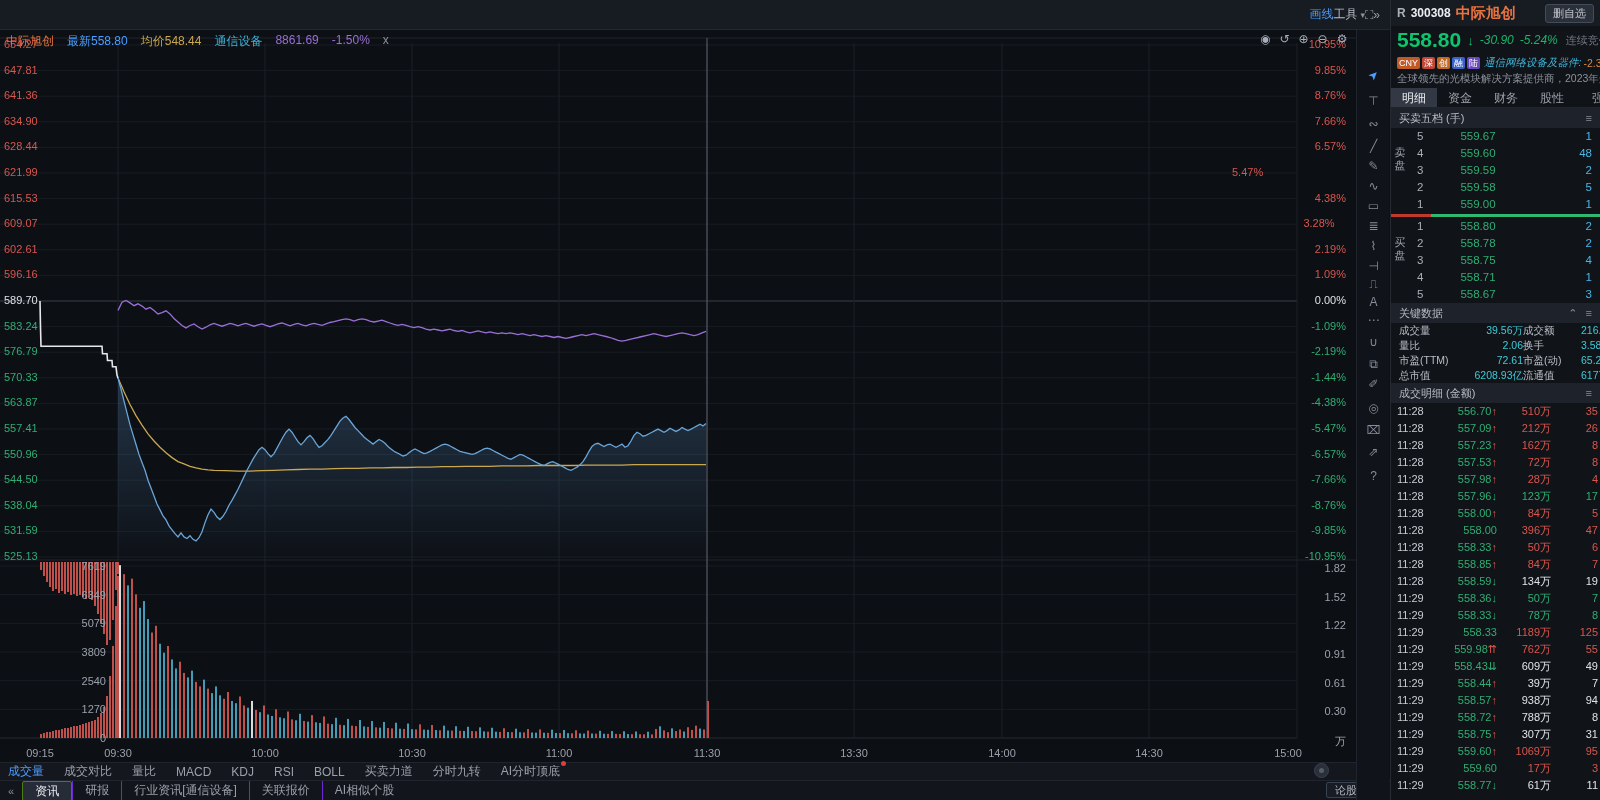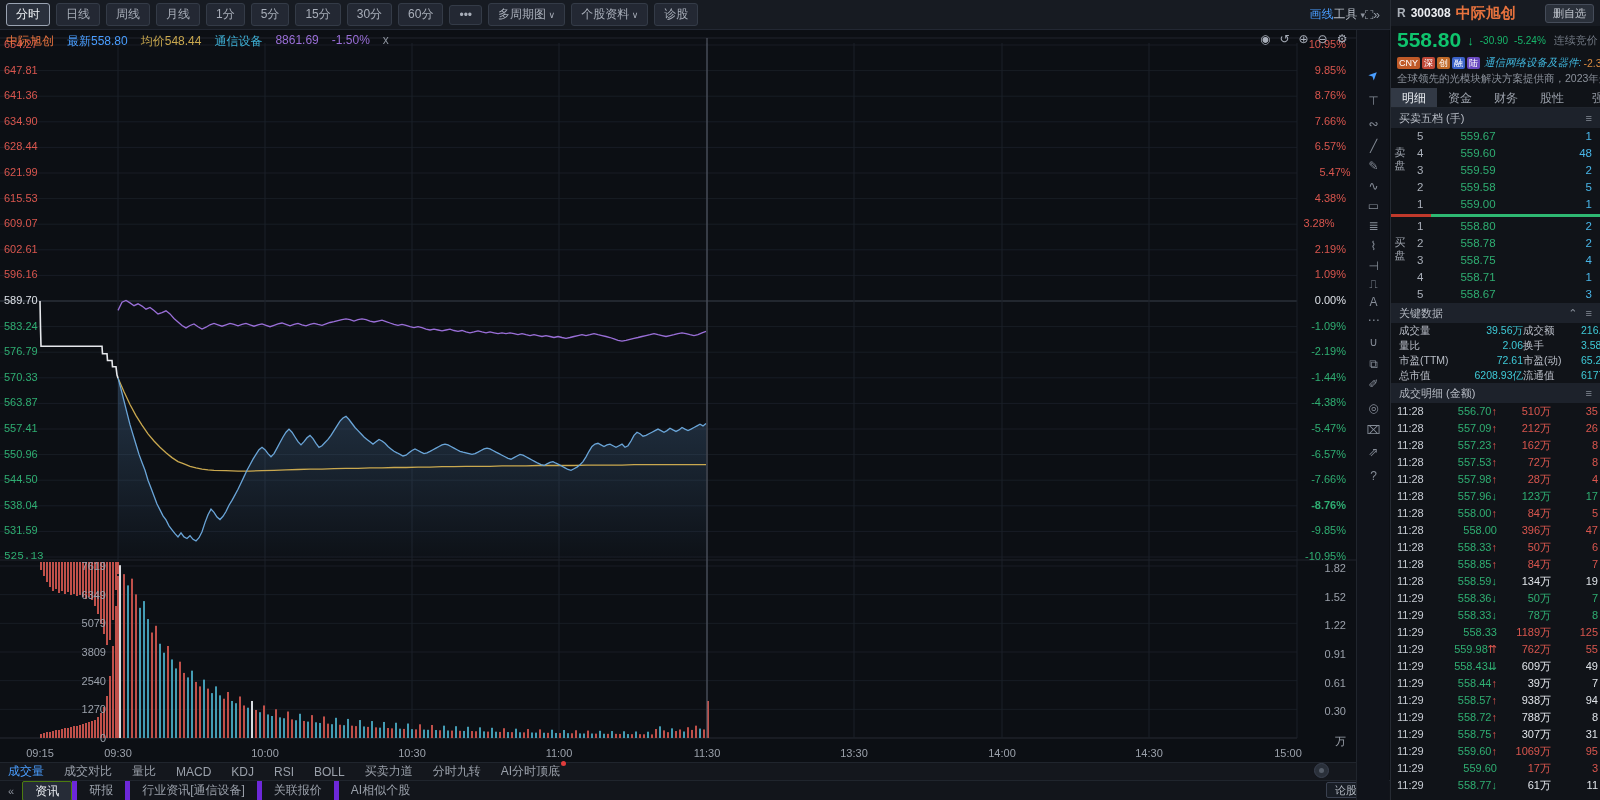--- a/index.html
+++ b/index.html
@@ -37,21 +37,21 @@
   .indtab.active { color:#4a9eff; }
   .indtab .dot { position:absolute; right:-6px; top:-2px; width:5px; height:5px; border-radius:50%; background:#e03c3c; }
   .screenshot-btn { position:absolute; left:1314px; top:763px; width:15px; height:15px; border-radius:50%;
                     background:#2a303a; border:1px solid #3a4150; }
   .screenshot-btn::after { content:""; position:absolute; left:4px; top:4px; width:5px; height:5px; border-radius:50%; background:#555d69; }
 
   
   .bottombar { position:absolute; left:0; top:780px; width:1390px; height:20px; background:#12151b;
                border-top:1px solid #20252d; display:flex; align-items:center; font-size:12px; }
   .collapse { color:#8b919b; margin:0 8px; font-size:11px; }
-  .btab { color:#9aa0aa; padding:0 12px; line-height:18px; border-left:5px solid #6d28d9; cursor:pointer; white-space:nowrap; }
+  .btab { color:#9aa0aa; padding:0 12px; line-height:18px; border-left:1px solid #6d28d9; cursor:pointer; white-space:nowrap; }
   .btab:first-of-type { border-left:none; }
   .btab.active { background:#262c37; color:#e9ecf1; border:1px solid #4d7c0f; border-radius:2px; }
   .forum-btn { position:absolute; left:1326px; top:1px; padding:0 8px; height:16px; line-height:15px;
                border:1px solid #3a4150; border-radius:2px; color:#b3b9c2; font-size:11px; background:#181d25; }
 
   
   .iconstrip { position:absolute; left:1356px; top:30px; width:33px; height:770px; border-left:1px solid #20252d; background:#10131a; }
   .strip-icon { position:absolute; left:0; width:33px; text-align:center; font-size:12px; color:#868d98; cursor:pointer; }
 
   
@@ -59,21 +59,21 @@
             border-left:1px solid #262b33; overflow:hidden; }
   .rp-header { height:26px; display:flex; align-items:center; gap:5px; padding:0 6px; background:#171b22; }
   .rp-flag { color:#aab0b8; font-weight:bold; font-size:12px; }
   .rp-code { color:#eceef2; font-weight:bold; font-size:12px; }
   .rp-name { color:#e8733e; font-weight:bold; font-size:15px; white-space:nowrap; }
   .rp-watch { margin-left:auto; background:#2a303a; border:1px solid #454c59; border-radius:3px;
               color:#c3c8d0; font-size:11px; padding:1px 7px; white-space:nowrap; }
   .rp-quote { height:28px; display:flex; align-items:center; gap:6px; padding:0 6px; white-space:nowrap; }
   .rp-price { color:#0fc46d; font-size:21px; font-weight:bold; }
   .rp-arrow { color:#0fc46d; font-size:13px; }
-  .rp-chg, .rp-pct { color:#17b56a; font-size:10px; }
+  .rp-chg, .rp-pct { color:#17b56a; font-size:12px;font-style:italic; }
   .rp-phase { color:#717883; font-size:11px; margin-left:2px; }
   .rp-badges { height:18px; display:flex; align-items:center; gap:2px; padding:0 6px; white-space:nowrap; overflow:hidden; }
   .badge { font-size:9px; color:#fff; border-radius:2px; padding:1px 2px; line-height:10px; }
   .rp-link-label { color:#3fb3d9; font-size:10.5px; margin-left:2px;font-style:italic; }
   .rp-link-value { color:#d98a3f; font-size:10.5px; }
   .rp-desc { height:16px; padding:0 6px; font-size:10.5px; color:#8b919b; white-space:nowrap; overflow:hidden; }
   .rp-tabs { height:20px; display:flex; border-bottom:1px solid #20252d; }
   .rp-tab { width:46px; min-width:46px; text-align:center; font-size:12px; color:#9aa0aa; line-height:20px; cursor:pointer; }
   .rp-tab.active { background:#323945; color:#eef1f5; }
   .sec-header { height:20px; background:#1d222b; display:flex; align-items:center; padding:0 8px;
@@ -97,35 +97,20 @@
   .tr-time { color:#c8cdd4; } .tr-price { text-align:right; color:#2fae72; }
   .tr-amt { text-align:right; } .tr-lots { text-align:right; padding-right:2px; }
   .c-r { color:#d9564e; } .c-g { color:#2fae72; } .c-w { color:#dfe3e8; }
 </style>
 </head>
 <body>
 
 <div class="screen">
 
   <div class="toolbar">
-    <div class="ptabs" id="period-tabs">
-        <span class="ptab active">分时</span>
-        <span class="ptab">日线</span>
-        <span class="ptab">周线</span>
-        <span class="ptab">月线</span>
-        <span class="ptab">1分</span>
-        <span class="ptab">5分</span>
-        <span class="ptab">15分</span>
-        <span class="ptab">30分</span>
-        <span class="ptab">60分</span>
-        <span class="ptab">•••</span>
-        <span class="ptab">多周期图<span class="caret" style="font-size: 9px;"> ∨</span></span>
-        <span class="ptab">个股资料<span class="caret" style="font-size: 9px;"> ∨</span></span>
-        <span class="ptab">诊股</span>
-      </div>
     <div class="toolbar-right">
       <span class="draw">画线</span>
       <span class="tools"><span>工具</span><span class="caret">▾</span></span>
       <span class="ticon">⛶</span>
       <span class="ticon">»</span>
     </div>
   </div>
 
   <div class="infobar">
     <span style="color:#e8733e">中际旭创</span>
@@ -414,40 +399,40 @@
       <span class="axis-label ax-white" style="left: 4px; top: 294px;">589.70</span>
       <span class="axis-label ax-green" style="left: 4px; top: 319.6px;">583.24</span>
       <span class="axis-label ax-green" style="left: 4px; top: 345.2px;">576.79</span>
       <span class="axis-label ax-green" style="left: 4px; top: 370.8px;">570.33</span>
       <span class="axis-label ax-green" style="left: 4px; top: 396.4px;">563.87</span>
       <span class="axis-label ax-green" style="left: 4px; top: 422px;">557.41</span>
       <span class="axis-label ax-green" style="left: 4px; top: 447.6px;">550.96</span>
       <span class="axis-label ax-green" style="left: 4px; top: 473.2px;">544.50</span>
       <span class="axis-label ax-green" style="left: 4px; top: 498.8px;">538.04</span>
       <span class="axis-label ax-green" style="left: 4px; top: 524.4px;">531.59</span>
-      <span class="axis-label ax-green" style="left: 4px; top: 550px; font-family: Liberation Mono, monospace;">525.13</span>
+      <span class="axis-label ax-green" style="left: 4px; top: 550px;">525.13</span>
       <span class="axis-label ax-red" style="left: 1292px; width: 54px; text-align: right; top: 38px;">10.95%</span>
       <span class="axis-label ax-red" style="left: 1292px; width: 54px; text-align: right; top: 63.6px;">9.85%</span>
       <span class="axis-label ax-red" style="left: 1292px; width: 54px; text-align: right; top: 89.2px;">8.76%</span>
       <span class="axis-label ax-red" style="left: 1292px; width: 54px; text-align: right; top: 114.8px;">7.66%</span>
       <span class="axis-label ax-red" style="left: 1292px; width: 54px; text-align: right; top: 140.4px;">6.57%</span>
-      <span class="axis-label ax-red" style="left: 1308px; width: 54px; text-align: center; top: 166px;">5.47%</span>
+      <span class="axis-label ax-red" style="left: 1232px; width: 54px; text-align: left; top: 166px;">5.47%</span>
       <span class="axis-label ax-red" style="left: 1292px; width: 54px; text-align: right; top: 191.6px;">4.38%</span>
       <span class="axis-label ax-red" style="left: 1292px; width: 54px; text-align: center; top: 217.2px;">3.28%</span>
       <span class="axis-label ax-red" style="left: 1292px; width: 54px; text-align: right; top: 242.8px;">2.19%</span>
       <span class="axis-label ax-red" style="left: 1292px; width: 54px; text-align: right; top: 268.4px;">1.09%</span>
       <span class="axis-label ax-white" style="left: 1292px; width: 54px; text-align: right; top: 294px;">0.00%</span>
       <span class="axis-label ax-green" style="left: 1292px; width: 54px; text-align: right; top: 319.6px;">-1.09%</span>
       <span class="axis-label ax-green" style="left: 1292px; width: 54px; text-align: right; top: 345.2px;">-2.19%</span>
       <span class="axis-label ax-green" style="left: 1292px; width: 54px; text-align: right; top: 370.8px;">-1.44%</span>
       <span class="axis-label ax-green" style="left: 1292px; width: 54px; text-align: right; top: 396.4px;">-4.38%</span>
       <span class="axis-label ax-green" style="left: 1292px; width: 54px; text-align: right; top: 422px;">-5.47%</span>
       <span class="axis-label ax-green" style="left: 1292px; width: 54px; text-align: right; top: 447.6px;">-6.57%</span>
       <span class="axis-label ax-green" style="left: 1292px; width: 54px; text-align: right; top: 473.2px;">-7.66%</span>
-      <span class="axis-label ax-green" style="left: 1292px; width: 54px; text-align: right; top: 498.8px; font-weight: bold;">-8.76%</span>
+      <span class="axis-label ax-green" style="left: 1292px; width: 54px; text-align: right; top: 498.8px;">-8.76%</span>
       <span class="axis-label ax-green" style="left: 1292px; width: 54px; text-align: right; top: 524.4px;">-9.85%</span>
       <span class="axis-label ax-green" style="left: 1292px; width: 54px; text-align: right; top: 550px;">-10.95%</span>
       <span class="axis-label ax-gray" style="left: 4px; width: 102px; text-align: right; top: 560px;">7619</span>
       <span class="axis-label ax-gray" style="left: 4px; width: 102px; text-align: right; top: 588.667px;">6349</span>
       <span class="axis-label ax-gray" style="left: 4px; width: 102px; text-align: right; top: 617.333px;">5079</span>
       <span class="axis-label ax-gray" style="left: 4px; width: 102px; text-align: right; top: 646px;">3809</span>
       <span class="axis-label ax-gray" style="left: 4px; width: 102px; text-align: right; top: 674.667px;">2540</span>
       <span class="axis-label ax-gray" style="left: 4px; width: 102px; text-align: right; top: 703.333px;">1270</span>
       <span class="axis-label ax-gray" style="left: 4px; width: 102px; text-align: right; top: 732px;">0</span>
       <span class="axis-label ax-gray" style="left: 1292px; width: 54px; text-align: right; top: 562px;">1.82</span>

